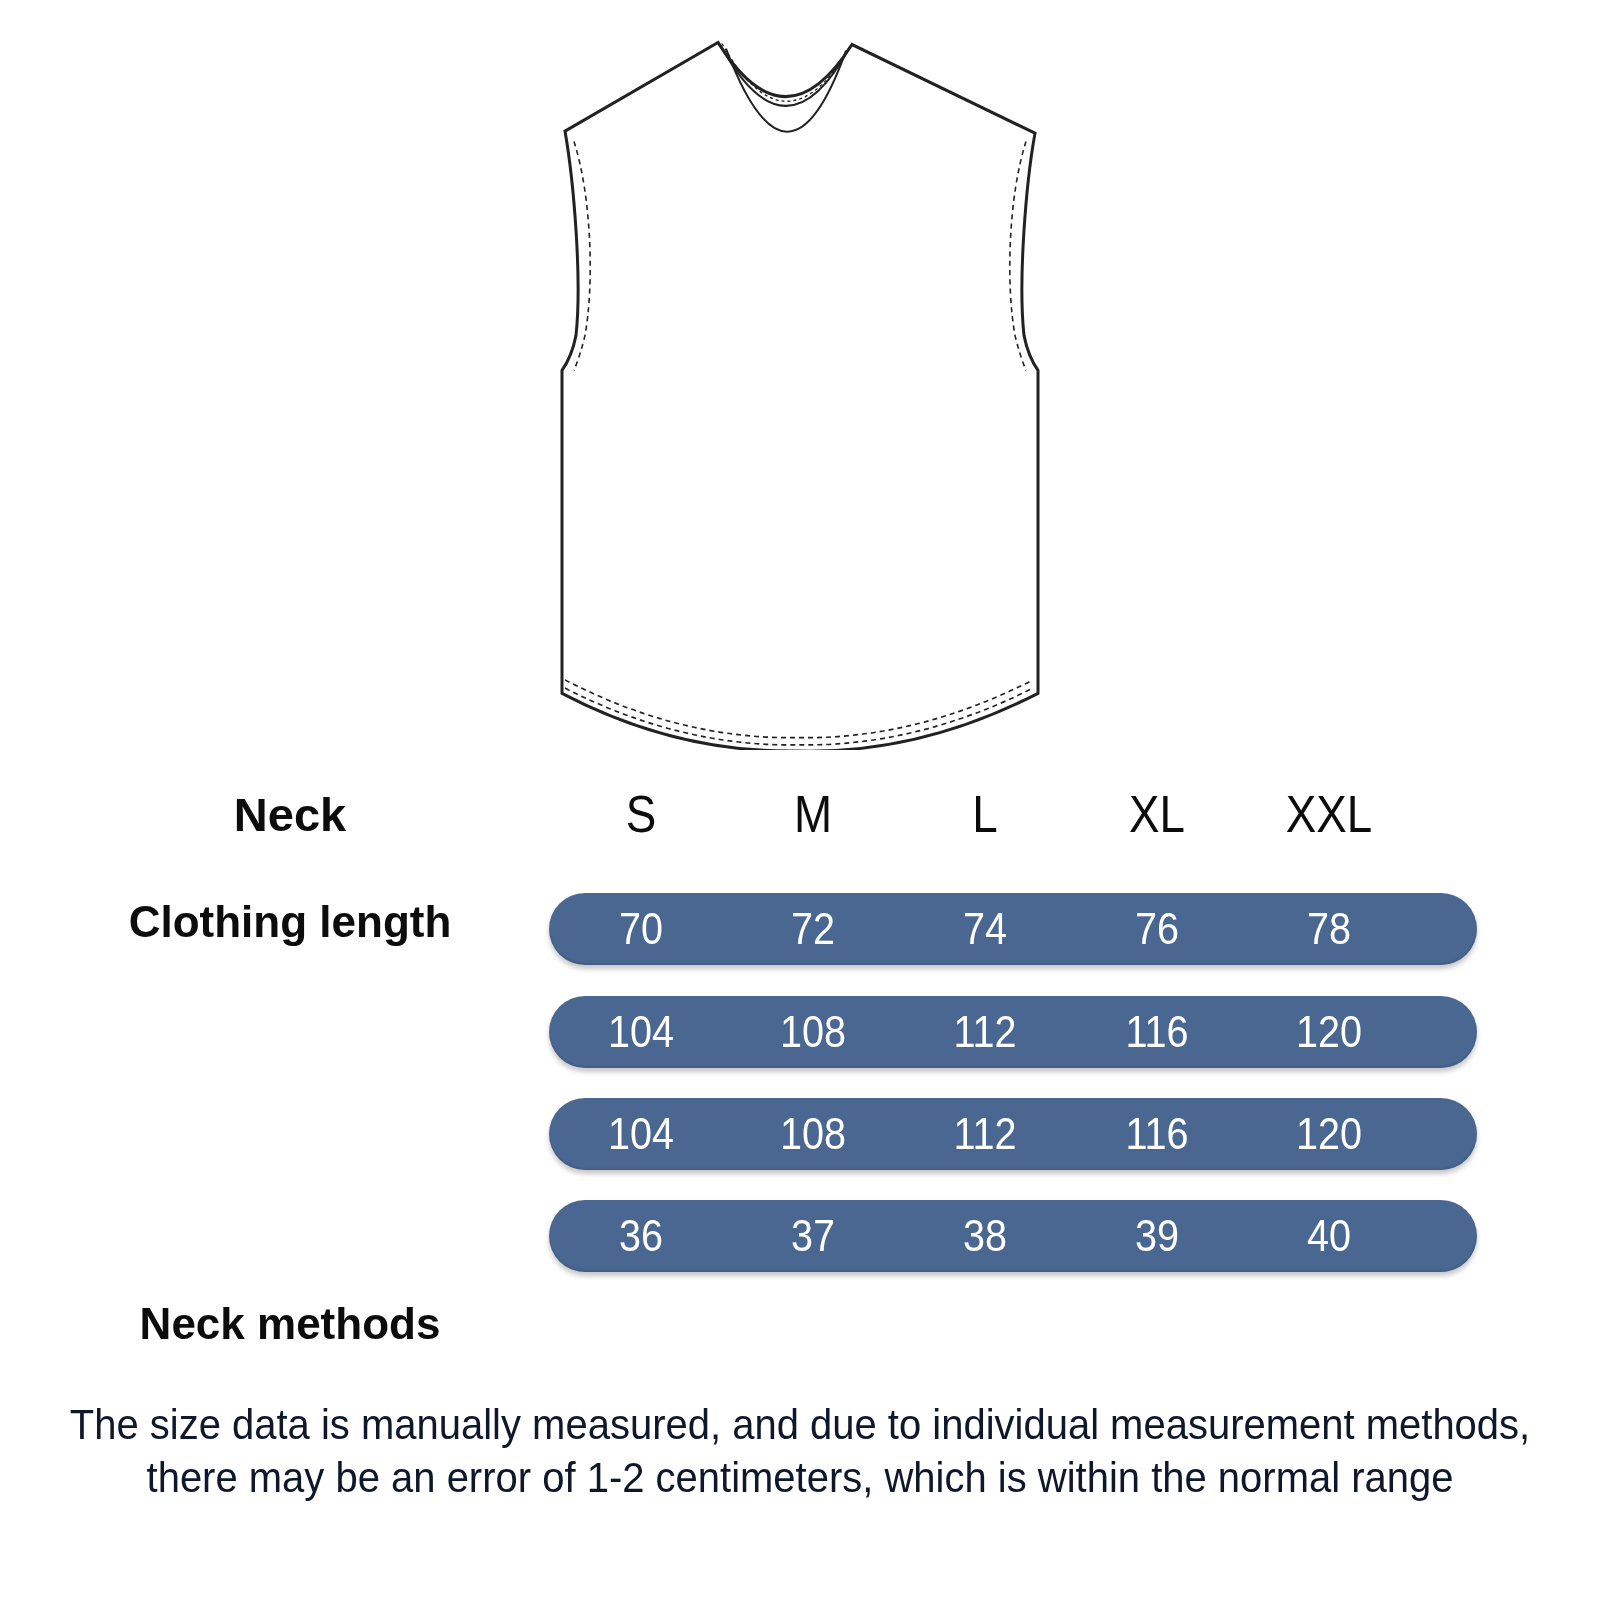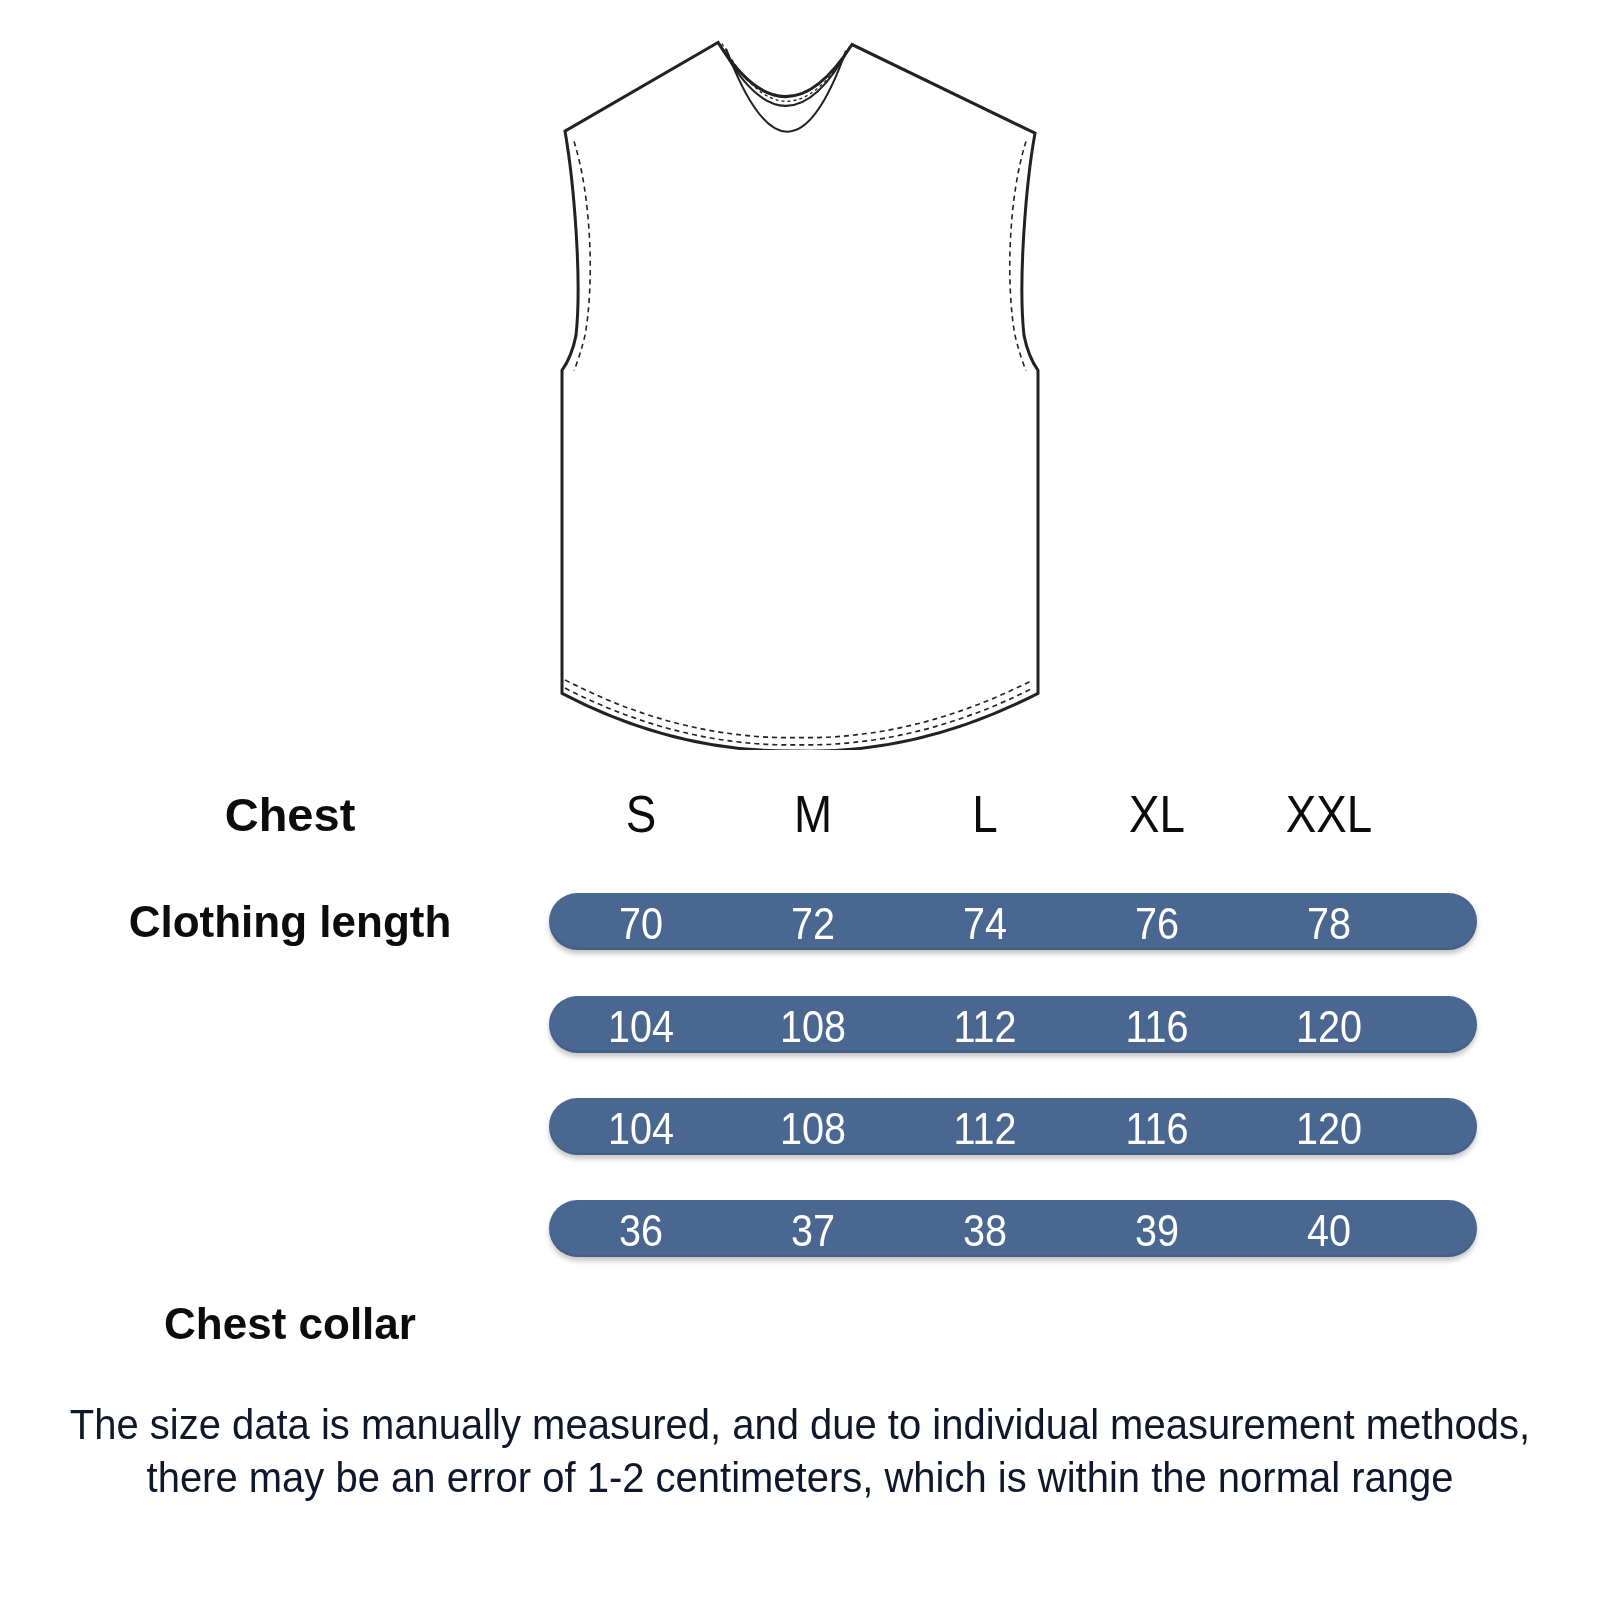--- a/index.html
+++ b/index.html
@@ -23,24 +23,24 @@
   }
   .col-val{
     width:172px;flex:0 0 172px;text-align:center;
     transform:scaleX(0.88);white-space:nowrap;
   }
   .hdr-row .col-val{font-size:52px;font-weight:500;color:#0c0c0c;}
   
   .row{position:absolute;left:0;width:1600px;height:57px;padding-left:11px;}
   .r1{top:893px;} .r2{top:996px;} .r3{top:1098px;} .r4{top:1200px;} .r5{top:1295px;}
   .pill{
-    position:absolute;left:549px;width:928px;height:57px;border-radius:999px;
+    position:absolute;left:549px;width:928px;height:72px;border-radius:999px;
     background:var(--pill,#4a6791);
     box-shadow:0 4px 5px rgba(0,0,0,0.22), inset 0 -2px 2px rgba(0,0,0,0.10);
-    display:flex;align-items:flex-end;padding-left:6px;box-sizing:border-box;
+    display:flex;align-items:center;padding-left:6px;box-sizing:border-box;
   }
   .pill .col-val{color:#ffffff;font-size:45px;font-weight:normal;}
   
   .disclaimer{
     position:absolute;top:1398px;left:0;width:1600px;text-align:center;
     font-size:43px;line-height:1.24;color:#0f172a;
   }
   .disclaimer .dline{transform:scaleX(0.93);white-space:nowrap;}
 </style>
 </head>
@@ -65,21 +65,21 @@
       <path stroke-width="1.6" stroke-dasharray="5 4" d="M 34 110 C 52 165 54 250 45 298 Q 40 318 34 332"></path>
 
       <path stroke-width="1.6" stroke-dasharray="5 4" d="M 486 110 C 468 165 466 250 475 298 Q 480 318 486 332"></path>
 
       <path stroke-width="1.6" stroke-dasharray="5 4" d="M 25 632 Q 140 690 258 688 Q 376 690 493 632"></path>
       <path stroke-width="1.6" stroke-dasharray="5 4" d="M 25 640 Q 140 697 258 695 Q 376 697 493 640"></path>
     </g>
   </svg>
 
   <div class="hdr-row">
-    <div class="label-cell">Chest</div>
+    <div class="label-cell">Neck</div>
     <div class="cols">
       <span class="col-val">S</span>
       <span class="col-val">M</span>
       <span class="col-val">L</span>
       <span class="col-val">XL</span>
       <span class="col-val">XXL</span>
     </div>
   </div>
 
   <div class="row r1">
@@ -117,21 +117,21 @@
     <div class="pill">
       <span class="col-val">36</span>
       <span class="col-val">37</span>
       <span class="col-val">38</span>
       <span class="col-val">39</span>
       <span class="col-val">40</span>
     </div>
   </div>
 
   <div class="row r5">
-    <div class="label-cell">Chest collar</div>
+    <div class="label-cell">Neck methods</div>
   </div>
 
   <div class="disclaimer">
     <div class="dline">The size data is manually measured, and due to individual measurement methods,</div>
     <div class="dline">there may be an error of 1-2 centimeters, which is within the normal range</div>
   </div>
 
 </div>
 
 </body></html>

